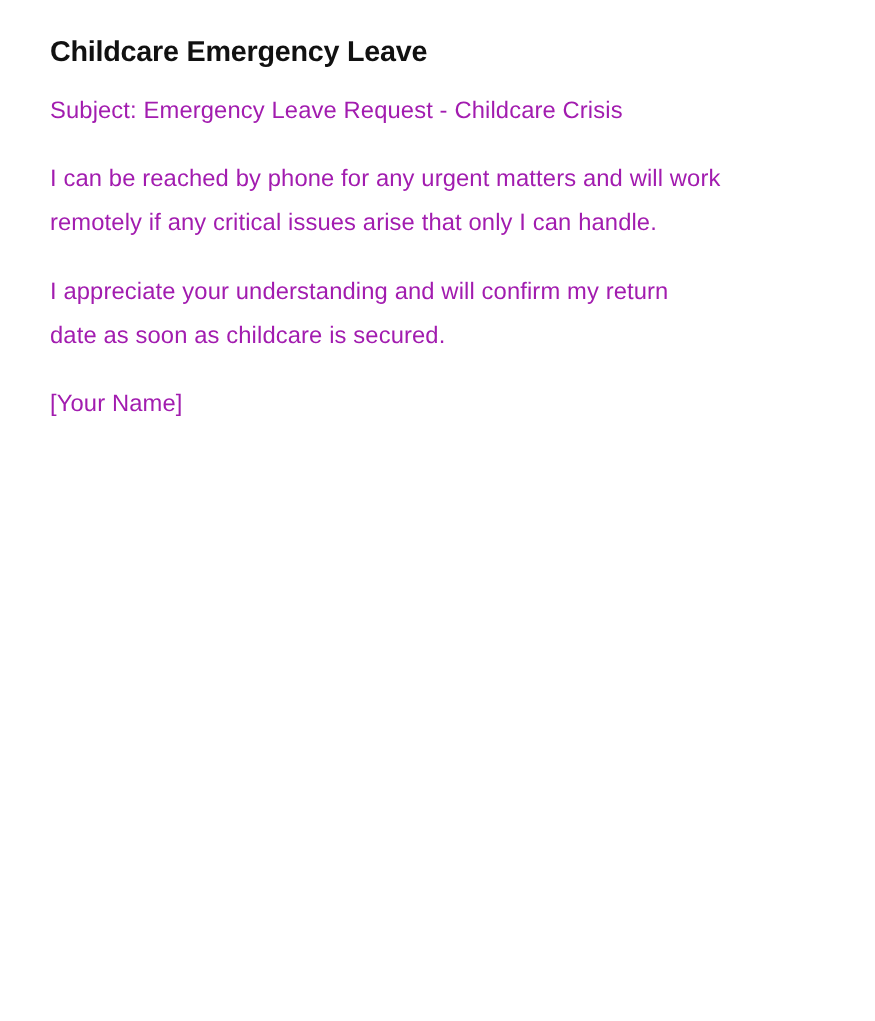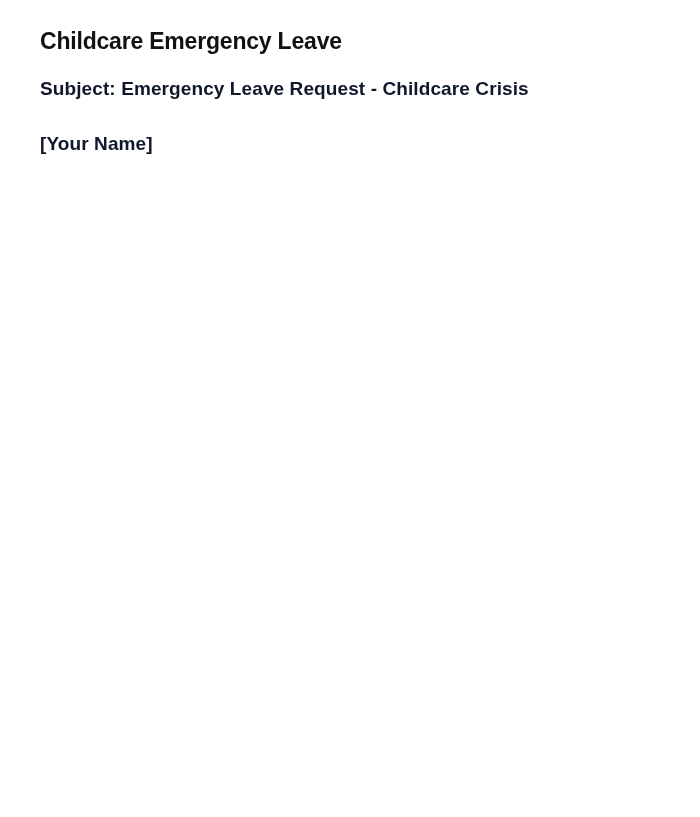--- a/index.html
+++ b/index.html
@@ -26,35 +26,39 @@
     font-size: 23px;
     line-height: 30px;
     font-weight: 700;
     color: #111111;
     letter-spacing: -0.2px;
   }
   .doc-par {
     margin: 0 0 20px 0;
     font-size: 19px;
     line-height: 35px;
-    font-weight: 700;
-    color: #0f172a;
+    font-weight: 400;
+    color: #a21caf;
     letter-spacing: 0.1px;
     white-space: pre-line; 
     max-width: 625px;
   }
 </style>
 </head>
 <body>
 
 <div class="page">
   <h1 class="doc-title">Childcare Emergency Leave</h1>
 
   <p class="doc-par">Subject: Emergency Leave Request - Childcare Crisis</p>
 
 
 
 
+  <p class="doc-par">I can be reached by phone for any urgent matters and will work
+remotely if any critical issues arise that only I can handle.</p>
 
+  <p class="doc-par">I appreciate your understanding and will confirm my return
+date as soon as childcare is secured.</p>
 
 
   <p class="doc-par">[Your Name]</p>
 </div>
 
 </body></html>

